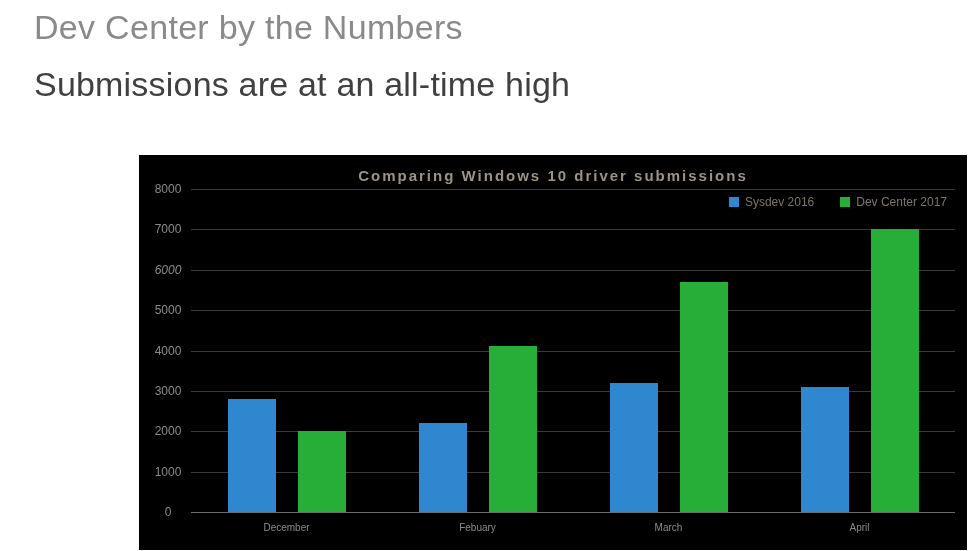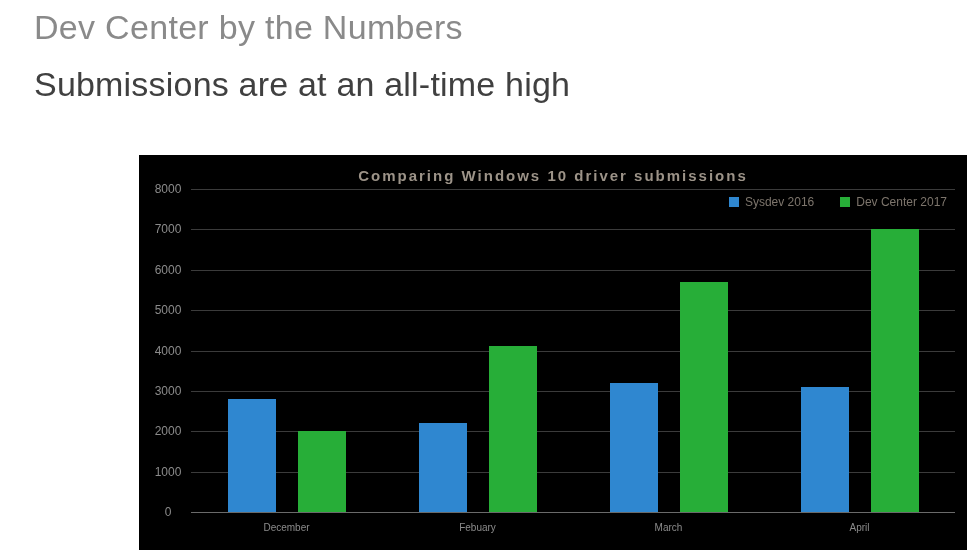--- a/index.html
+++ b/index.html
@@ -142,21 +142,21 @@
       <div class="y-label" style="top: 87.5%;">1000</div>
       <div class="grid-line" style="top: 75%;"></div>
       <div class="y-label" style="top: 75%;">2000</div>
       <div class="grid-line" style="top: 62.5%;"></div>
       <div class="y-label" style="top: 62.5%;">3000</div>
       <div class="grid-line" style="top: 50%;"></div>
       <div class="y-label" style="top: 50%;">4000</div>
       <div class="grid-line" style="top: 37.5%;"></div>
       <div class="y-label" style="top: 37.5%;">5000</div>
       <div class="grid-line" style="top: 25%;"></div>
-      <div class="y-label" style="top: 25%;">6000</div>
+      <div class="y-label" style="top: 25%; font-style: italic;">6000</div>
       <div class="grid-line" style="top: 12.5%;"></div>
       <div class="y-label" style="top: 12.5%;">7000</div>
       <div class="grid-line" style="top: 0%;"></div>
       <div class="y-label" style="top: 0%;">8000</div>
       <div class="baseline" style="top: 100%;"></div>
       <div class="groups">
         <div class="group">
           <div class="bar blue" style="height: 35%; background: rgb(47, 135, 208);"></div>
           <div class="bar green" style="height: 25%; background: rgb(39, 174, 56);"></div>
           <div class="x-label">December</div>

